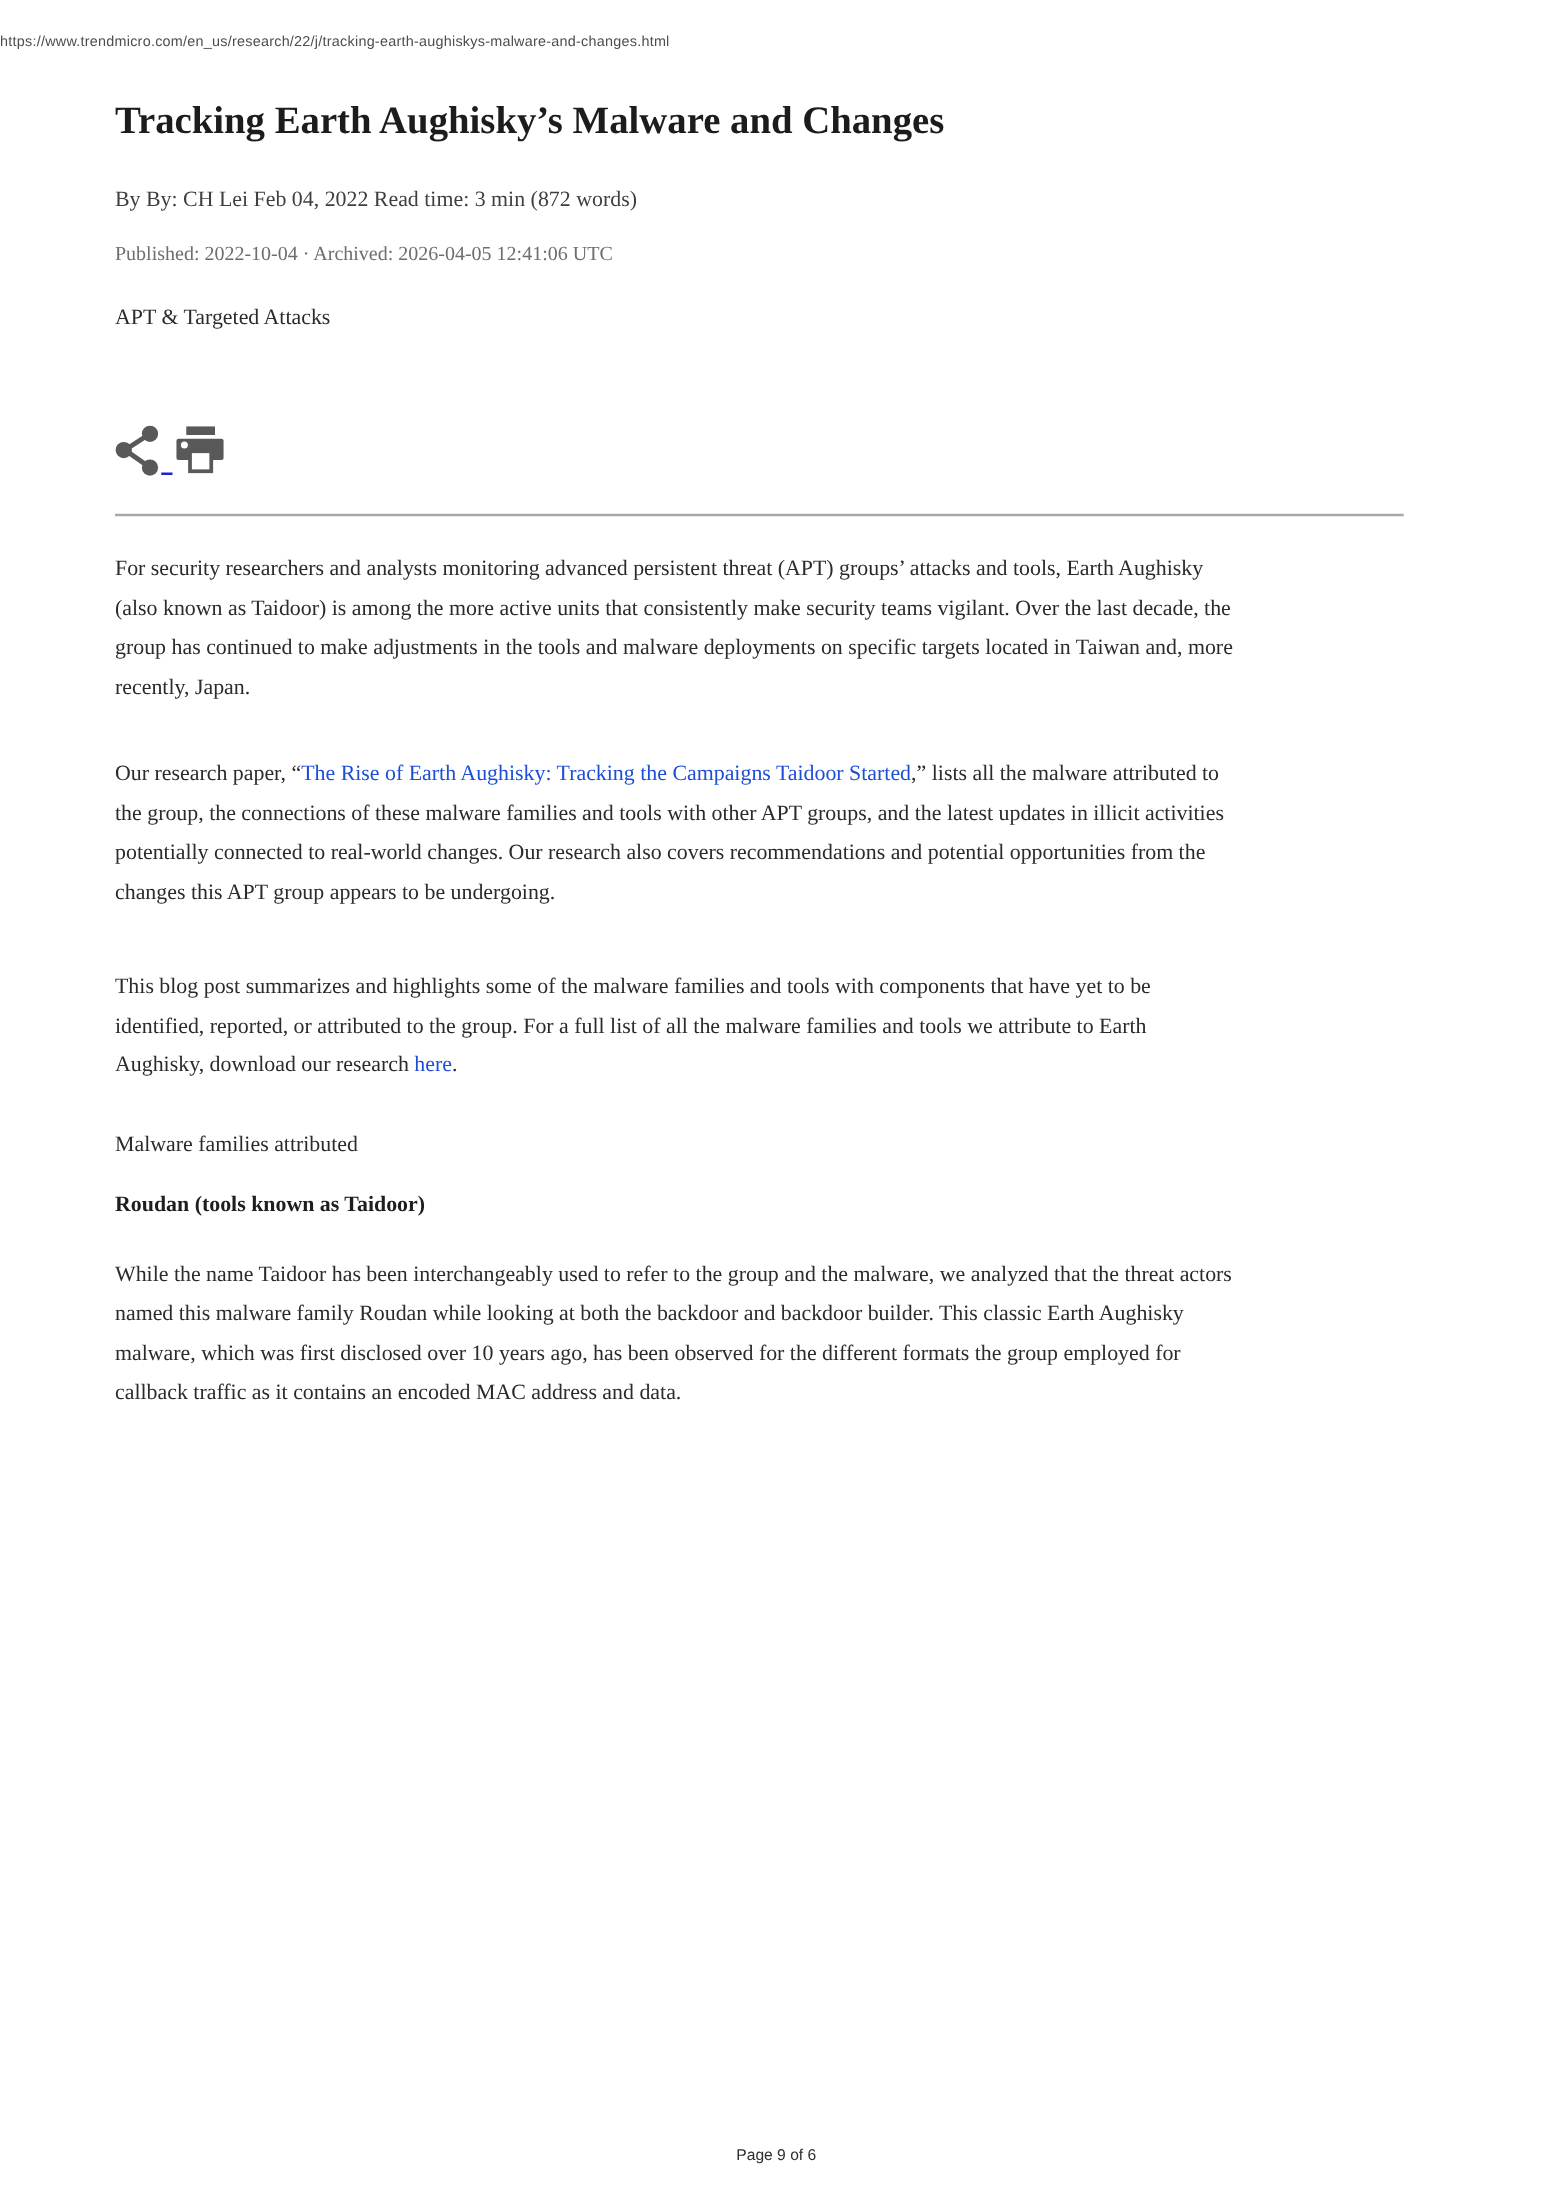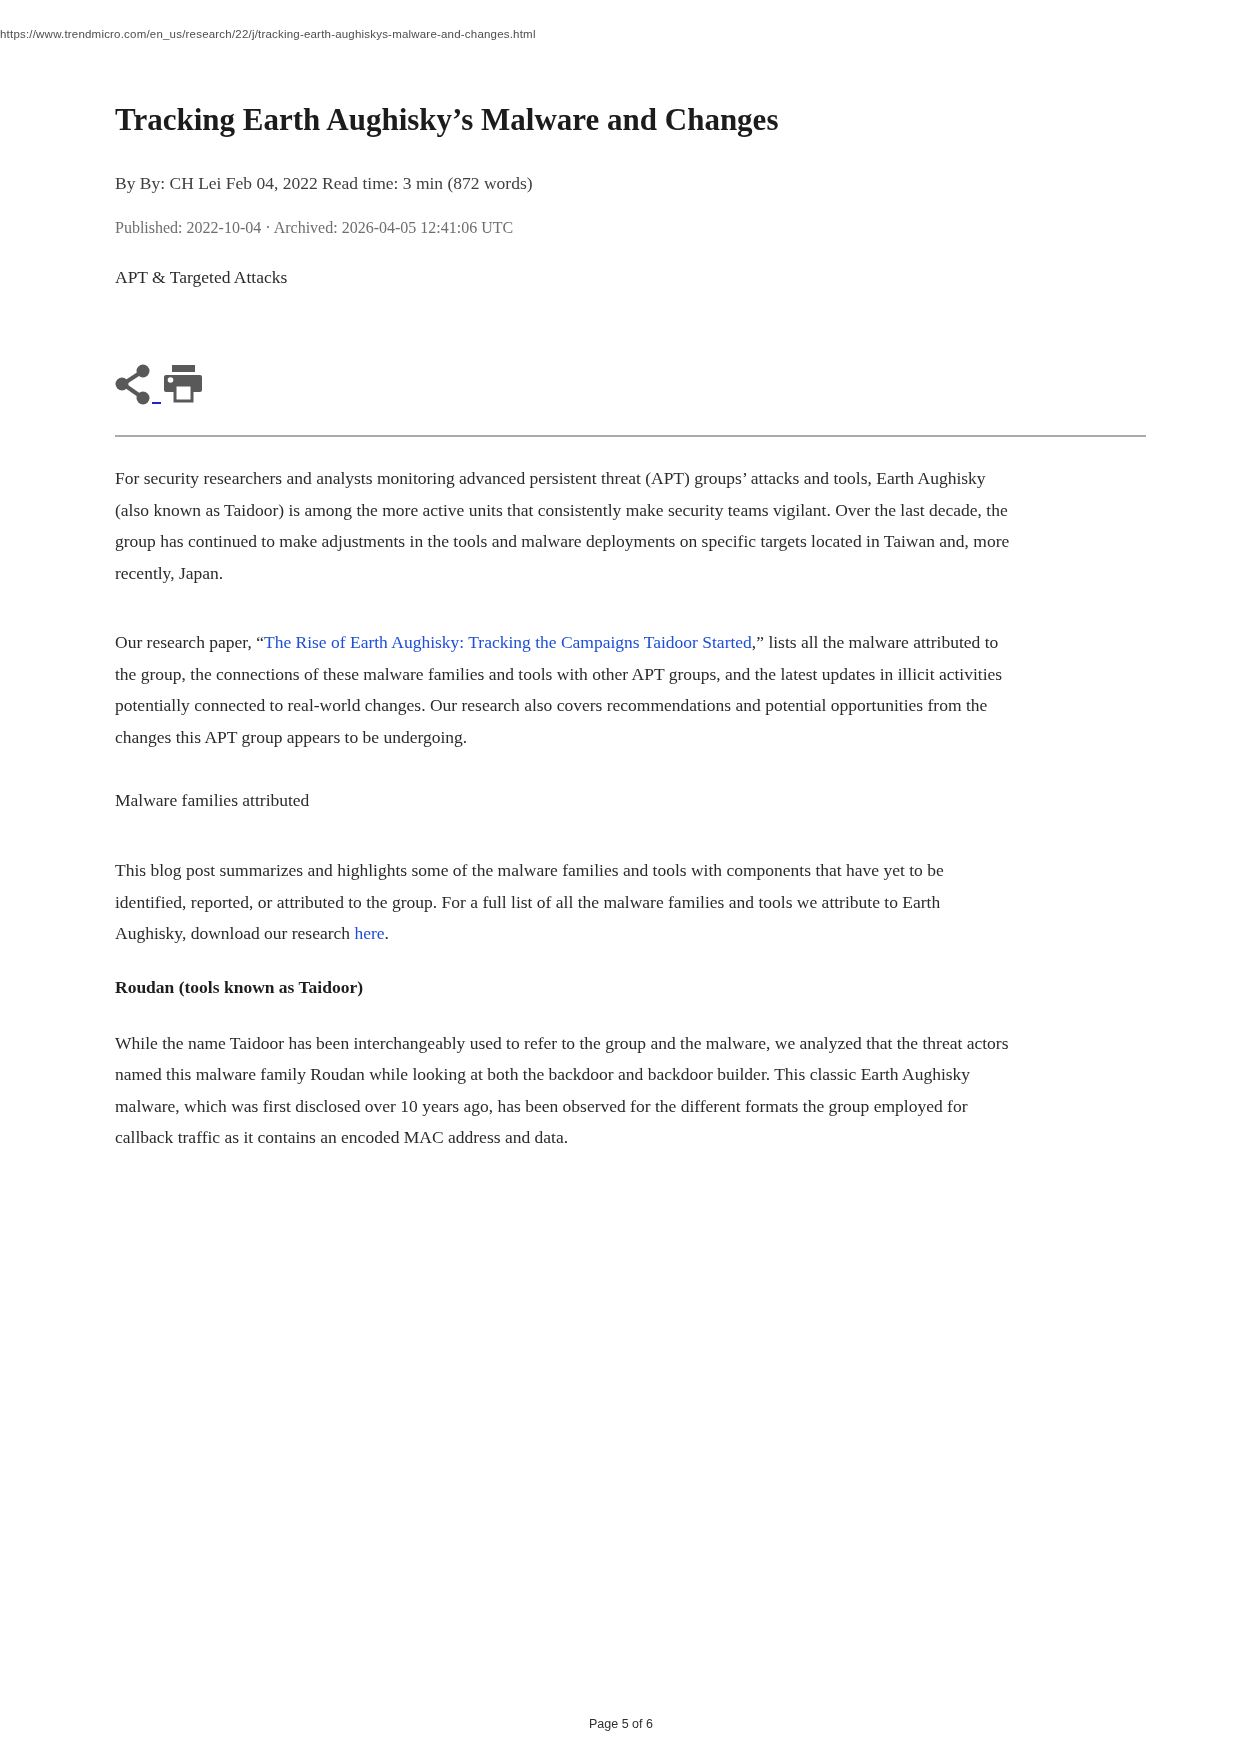--- a/index.html
+++ b/index.html
@@ -12,22 +12,22 @@
     color: #262626;
   }
   .print-header {
     position: absolute; top: 28px; left: 0; width: 100%;
     text-align: left;
     font-family: "Liberation Sans", sans-serif;
     font-size: 11.5px; color: #4d4d4d;
     letter-spacing: 0.2px;
   }
   .content {
-    position: absolute; top: 0; left: 115px; width: 897px;
-    padding-top: 102px;
+    position: absolute; top: 0; left: 92px; width: 897px;
+    padding-top: 78px;
   }
   .content p { margin: 0; }
   h1.title {
     margin: 0;
     font-size: 31px; line-height: 36px; font-weight: bold;
     color: #1c1c1c;
     font-family: "Liberation Serif", serif;
   }
   .byline {
     margin-top: 34px !important;
@@ -123,23 +123,23 @@
       </svg>
     </span>
   </div>
 
   <hr class="divider">
 
   <p class="body para-a">For security researchers and analysts monitoring advanced persistent threat (APT) groups’ attacks and tools, Earth Aughisky (also known as Taidoor) is among the more active units that consistently make security teams vigilant. Over the last decade, the group has continued to make adjustments in the tools and malware deployments on specific targets located in Taiwan and, more recently, Japan.</p>
 
   <p class="body para-b"><span>Our research paper, “</span><a class="link">The Rise of Earth Aughisky: Tracking the Campaigns Taidoor Started</a><span>,” lists all the malware attributed to the group, the connections of these malware families and tools with other APT groups, and the latest updates in illicit activities potentially connected to real-world changes. Our research also covers recommendations and potential opportunities from the changes this APT group appears to be undergoing.</span></p>
 
+  <p class="body para-c"><span>This blog post summarizes and highlights some of the malware families and tools with components that have yet to be identified, reported, or attributed to the group. For a full list of all the malware families and tools we attribute to Earth Aughisky, download our research </span><a class="link">here</a><span>.</span></p>
+
   <p class="body heading1">Malware families attributed</p>
-
-  <p class="body para-c"><span>This blog post summarizes and highlights some of the malware families and tools with components that have yet to be identified, reported, or attributed to the group. For a full list of all the malware families and tools we attribute to Earth Aughisky, download our research </span><a class="link">here</a><span>.</span></p>
 
   <p class="body heading2">Roudan (tools known as Taidoor)</p>
 
   <p class="body para-d">While the name Taidoor has been interchangeably used to refer to the group and the malware, we analyzed that the threat actors named this malware family Roudan while looking at both the backdoor and backdoor builder. This classic Earth Aughisky malware, which was first disclosed over 10 years ago, has been observed for the different formats the group employed for callback traffic as it contains an encoded MAC address and data.</p>
 
 </div>
 
-<div class="print-footer">Page 5 of 6</div>
+<div class="print-footer">Page 9 of 6</div>
 
 </body></html>

